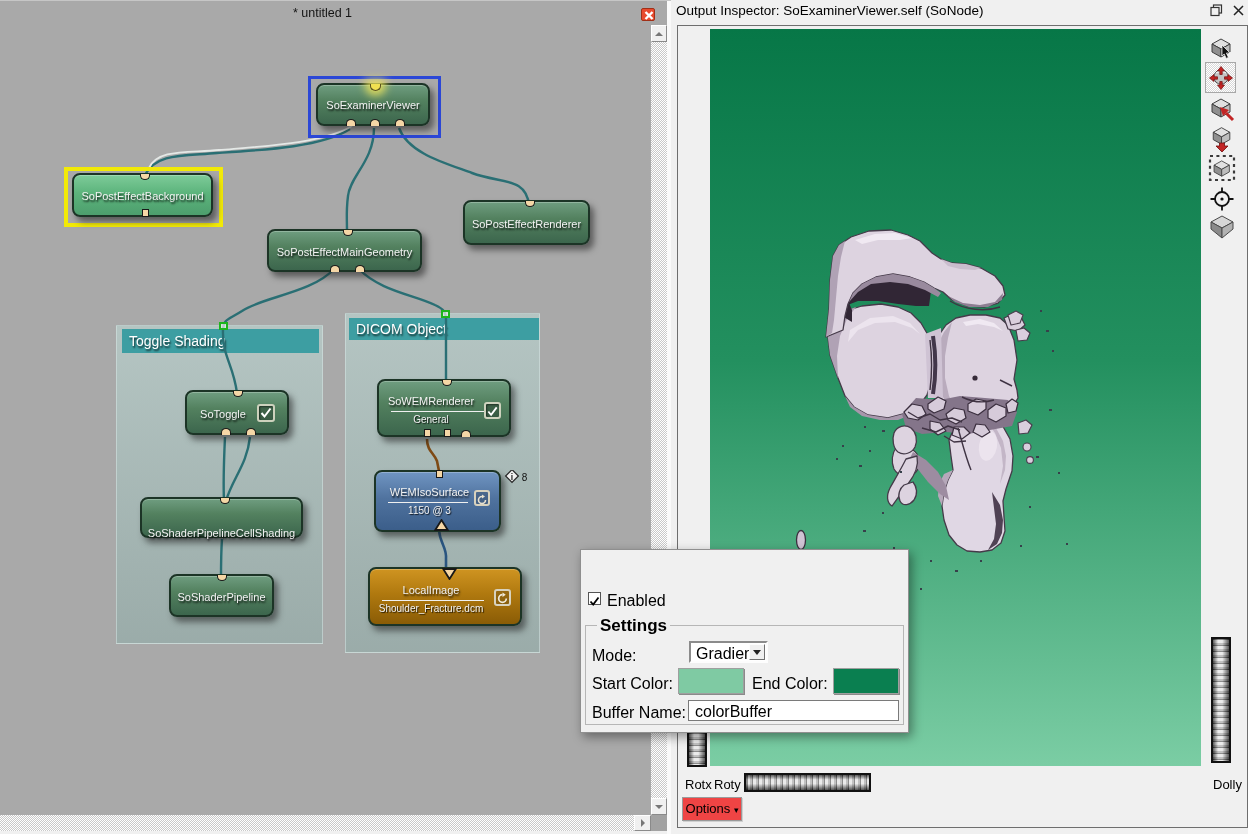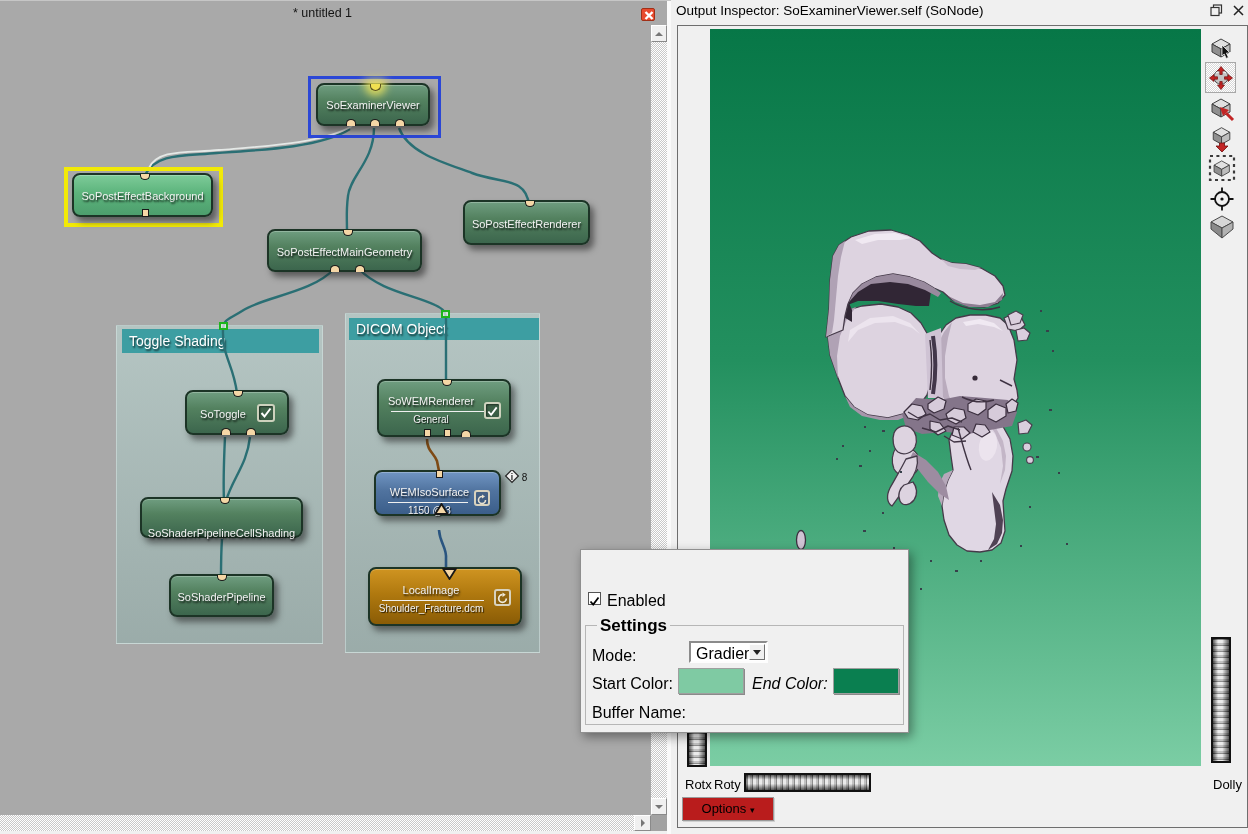--- a/index.html
+++ b/index.html
@@ -47,21 +47,21 @@
 #rclose { position:absolute; left:560px; top:3px; }
 .wheelh { border:2px solid #111; background:
   linear-gradient(180deg, rgba(0,0,0,0.6), rgba(255,255,255,0.3) 32%, rgba(255,255,255,0.3) 58%, rgba(0,0,0,0.62)),
   repeating-linear-gradient(90deg,#5a5a5a 0 1.5px,#e2e2e2 1.5px 4px,#a8a8a8 4px 6px);
   position:absolute; }
 .wheelv { border:2px solid #111; background:
   linear-gradient(90deg, rgba(0,0,0,0.6), rgba(255,255,255,0.3) 32%, rgba(255,255,255,0.3) 58%, rgba(0,0,0,0.62)),
   repeating-linear-gradient(180deg,#5a5a5a 0 1.5px,#e2e2e2 1.5px 4px,#a8a8a8 4px 6px);
   position:absolute; }
 .rlab { position:absolute; font-size:13px; color:#000; }
-#optbtn { position:absolute; left:4px; top:771px; width:92px; height:24px; background:#b91c1c; border:1px solid #9a9a9a; box-shadow:1px 1px 0 #d0d0d0; font-size:13px; color:#000; text-align:center; line-height:22px; }
+#optbtn { position:absolute; left:4px; top:771px; width:60px; height:24px; background:#ef4444; border:1px solid #9a9a9a; box-shadow:1px 1px 0 #d0d0d0; font-size:13px; color:#000; text-align:center; line-height:22px; }
 
 #dlg { position:absolute; left:580px; top:549px; width:329px; height:184px; background:#f0f0f0; border:1px solid #8f8f8f; box-shadow:3px 4px 10px rgba(0,0,0,0.4); }
 #dlgtitle { position:absolute; left:0; top:0; width:100%; height:27px; background:#ffffff; }
 #dlgtitle .txt { position:absolute; left:29px; top:7px; font-size:12px; color:#000; }
 .dlbl { position:absolute; font-size:16px; color:#000; }
 #gbox { position:absolute; left:4px; top:75px; width:319px; height:100px; border:1px solid #b6b6b6; }
 #gtitle { position:absolute; left:16px; top:66px; font-size:17px; font-weight:bold; color:#000; background:#f0f0f0; padding:0 3px; }
 </style>
 </head>
 <body>
@@ -150,21 +150,21 @@
       <div class="sub" style="top:33px; left:-13px;">General</div>
       <div class="cdown" style="left:63px;"></div>
       <div class="chk" style="left:105px; top:21px; width:17px; height:17px;"><svg width="13" height="13" viewBox="0 0 14 14">
             <path d="M2.5 7 L5.5 10.5 L11.5 2.5" stroke="#fff" stroke-width="2" fill="none"></path>
           </svg></div>
       <div class="csq" style="left:45px; bottom:-2px;"></div>
       <div class="csq" style="left:65px; bottom:-2px;"></div>
       <div class="cup" style="left:82px;"></div>
     </div>
 
-    <div class="node b" style="left:374px; top:469px; width:127px; height:46px;">
+    <div class="node b" style="left:374px; top:469px; width:127px; height:62px;">
       <div class="lbl" style="margin-top:14px; margin-right:16px;">WEMIsoSurface</div>
       <div class="nsep" style="left:12px; top:30px; width:80px;"></div>
       <div class="sub" style="top:33px; left:-8px;">1150 @ 3</div>
       <div class="csq" style="left:60px; top:-2px;"></div>
       <div class="rfr" style="left:98px; top:18px; width:16px; height:16px;"><svg width="12" height="12" viewBox="0 0 12 12" style="margin:0 0 0 0">
             <path d="M9.5 6 A3.5 3.5 0 1 1 6 2.5" stroke="#e8e2d2" stroke-width="1.6" fill="none"></path>
             <path d="M6 0.5 L9 2.5 L6 4.5 Z" fill="#e8e2d2"></path>
           </svg></div>
       <svg width="15" height="12" viewBox="0 0 15 12" style="position:absolute; left:58px; bottom:-1px;">
           <path d="M7.5 1 L13.8 11 L1.2 11 Z" fill="#f5d7a6" stroke="#181818" stroke-width="1.8"></path>
@@ -398,17 +398,20 @@
     <div id="gtitle">Settings</div>
     <div class="dlbl" style="left:11px; top:97px;">Mode:</div>
     <div style="position:absolute; left:108px; top:91px; width:79px; height:22px; background:#fff; border:2px solid; border-color:#8b8b8b #fdfdfd #fdfdfd #8b8b8b;">
       <div class="dlbl" style="left:5px; top:2px;">Gradient</div>
       <div style="position:absolute; right:1px; top:1px; width:16px; height:16px; background:#f0f0f0; border:1px solid; border-color:#fdfdfd #707070 #707070 #fdfdfd;">
           <div class="arr" style="left:3px; top:5px; border-left:4.5px solid transparent; border-right:4.5px solid transparent; border-top:5px solid #222;"></div>
         </div>
     </div>
     <div class="dlbl" style="left:11px; top:125px;">Start Color:</div>
     <div style="position:absolute; left:97px; top:118px; width:66px; height:26px; background:#7fcaa3; border:1px solid #9f9f9f; box-shadow:1px 1px 0 #8a8a8a;"></div>
-    <div class="dlbl" style="left:171px; top:125px;font-style:italic;">End Color:</div>
+    <div class="dlbl" style="left:171px; top:125px;">End Color:</div>
     <div style="position:absolute; left:252px; top:118px; width:66px; height:26px; background:#0a7f50; border:1px solid #9f9f9f; box-shadow:1px 1px 0 #8a8a8a;"></div>
     <div class="dlbl" style="left:11px; top:154px;">Buffer Name:</div>
+    <div style="position:absolute; left:107px; top:150px; width:211px; height:21px; background:#fff; border:1px solid #7a7a7a;">
+        <div class="dlbl" style="left:6px; top:2px;">colorBuffer</div>
+      </div>
   </div>
 </div>
 
 </body></html>

